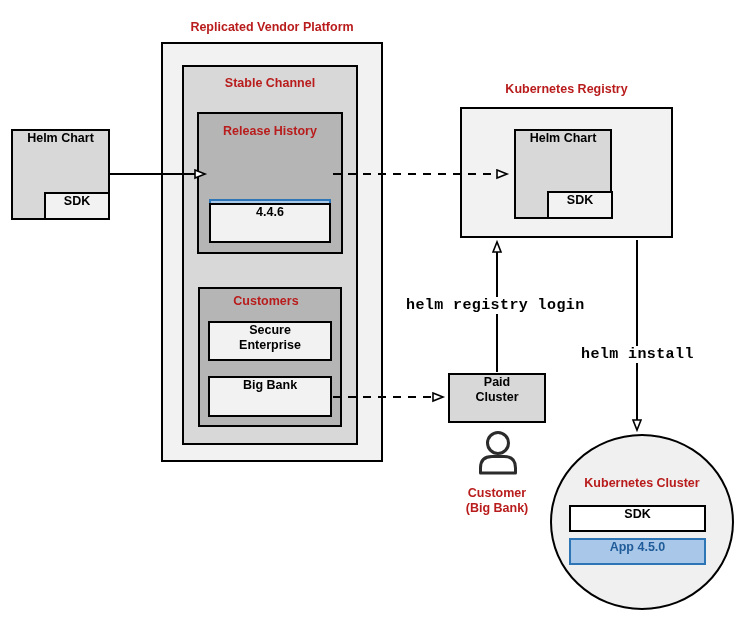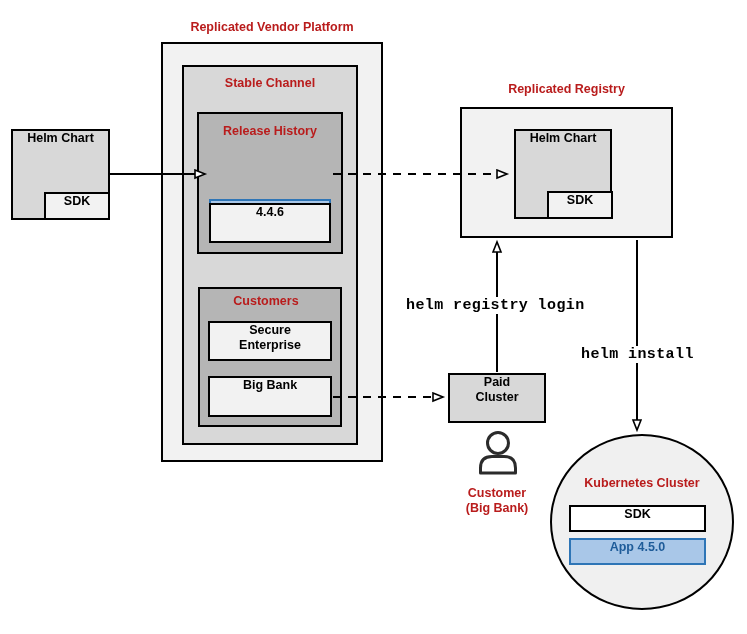--- a/index.html
+++ b/index.html
@@ -62,21 +62,21 @@
     <span class="wrap-narrow">Secure Enterprise</span>
   </div>
 
   <div class="box bg-mid" style="left:11px;top:129px;width:99px;height:91px;">
     <span>Helm Chart</span>
   </div>
   <div class="box bg-light" style="left:44px;top:192px;width:66px;height:28px;">
     <span>SDK</span>
   </div>
 
-  <div class="txt" style="left:460px;top:82px;width:213px;">Replicated Registry</div>
+  <div class="txt" style="left:460px;top:82px;width:213px;">Kubernetes Registry</div>
   <div class="box bg-light" style="left:460px;top:107px;width:213px;height:131px;"></div>
   <div class="box bg-mid" style="left:514px;top:129px;width:98px;height:90px;">
     <span>Helm Chart</span>
   </div>
   <div class="box bg-light" style="left:547px;top:191px;width:66px;height:28px;">
     <span>SDK</span>
   </div>
 
   <div class="box bg-mid" style="left:448px;top:373px;width:98px;height:50px;">
     <span class="wrap-license">Paid Cluster</span>

